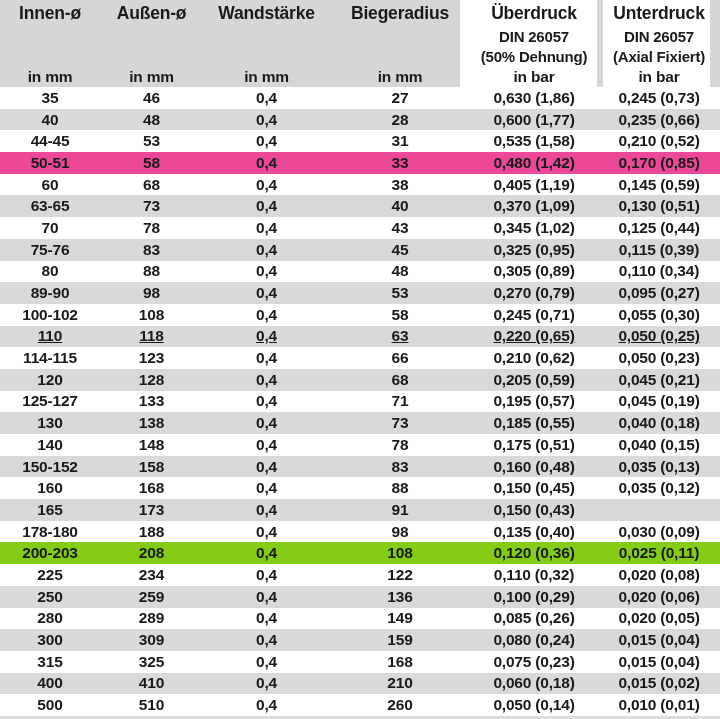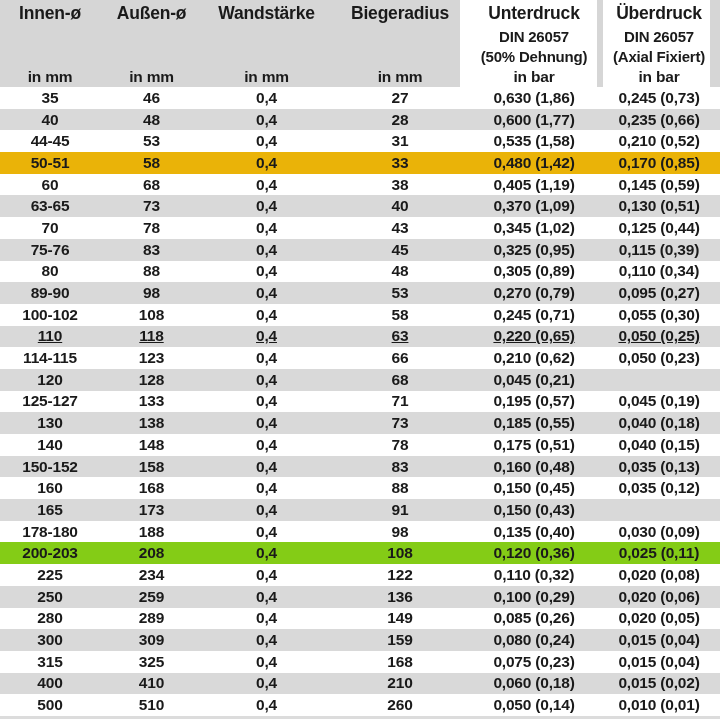--- a/index.html
+++ b/index.html
@@ -80,22 +80,22 @@
 
   <div class="header-block" style="background: rgb(214, 214, 214);">
     <div class="white-inset a" style="background: rgb(255, 255, 255);"></div>
     <div class="white-inset b" style="background: rgb(255, 255, 255);"></div>
 
     <div class="hrow titles">
       <div class="hcell">Innen-ø</div>
       <div class="hcell">Außen-ø</div>
       <div class="hcell">Wandstärke</div>
       <div class="hcell">Biegeradius</div>
+      <div class="hcell">Überdruck</div>
       <div class="hcell">Unterdruck</div>
-      <div class="hcell">Überdruck</div>
     </div>
 
     <div class="hrow sub">
       <div class="hcell"></div>
       <div class="hcell"></div>
       <div class="hcell"></div>
       <div class="hcell"></div>
       <div class="hcell">DIN 26057</div>
       <div class="hcell">DIN 26057</div>
     </div>
@@ -137,21 +137,21 @@
         <div class="td">0,235 (0,66)</div>
       </div>
       <div class="tr">
         <div class="td">44-45</div>
         <div class="td">53</div>
         <div class="td">0,4</div>
         <div class="td">31</div>
         <div class="td">0,535 (1,58)</div>
         <div class="td">0,210 (0,52)</div>
       </div>
-      <div class="tr stripe" style="background: #eab308;">
+      <div class="tr stripe" style="background: #ec4899;">
         <div class="td">50-51</div>
         <div class="td">58</div>
         <div class="td">0,4</div>
         <div class="td">33</div>
         <div class="td">0,480 (1,42)</div>
         <div class="td">0,170 (0,85)</div>
       </div>
       <div class="tr">
         <div class="td">60</div>
         <div class="td">68</div>
@@ -222,20 +222,21 @@
         <div class="td">0,4</div>
         <div class="td">66</div>
         <div class="td">0,210 (0,62)</div>
         <div class="td">0,050 (0,23)</div>
       </div>
       <div class="tr stripe" style="background: rgb(217, 217, 217);">
         <div class="td">120</div>
         <div class="td">128</div>
         <div class="td">0,4</div>
         <div class="td">68</div>
+        <div class="td">0,205 (0,59)</div>
         <div class="td">0,045 (0,21)</div>
       </div>
       <div class="tr">
         <div class="td">125-127</div>
         <div class="td">133</div>
         <div class="td">0,4</div>
         <div class="td">71</div>
         <div class="td">0,195 (0,57)</div>
         <div class="td">0,045 (0,19)</div>
       </div>

